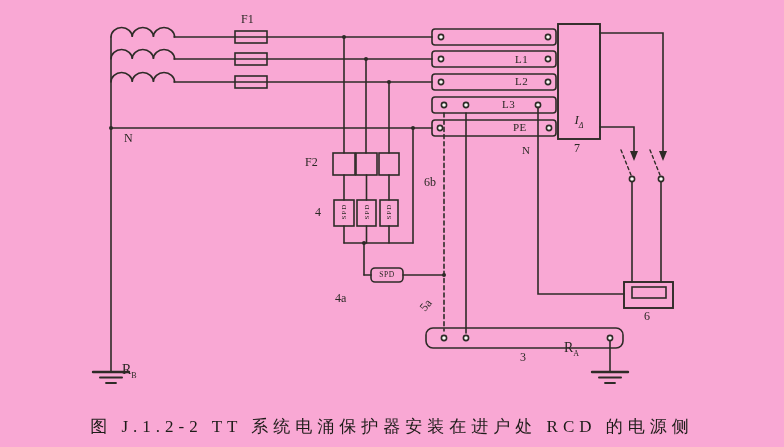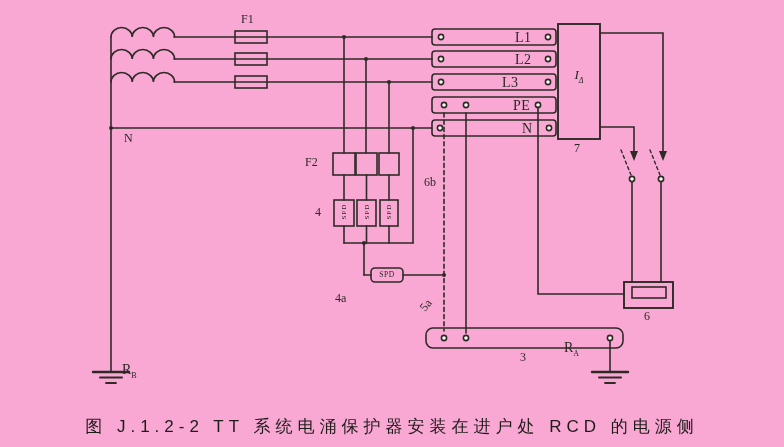--- a/index.html
+++ b/index.html
@@ -14,22 +14,22 @@
   svg.wires{position:absolute;left:0;top:0;}
   .lbl{
     position:absolute;
     color:#2a2824;
     font-size:12px;
     line-height:1;
     white-space:nowrap;
     font-family:"Liberation Serif", serif;
   }
   .lbl sub{font-size:8px;line-height:0;}
-  .bus-lbl{font-size:14px;letter-spacing:0.5px;}
-  .rcd-lbl{font-style:italic;font-size:13px;text-align:center;width:42px;}
+  .bus-lbl{font-size:11px;letter-spacing:0.5px;margin-top:23px;}
+  .rcd-lbl{font-style:italic;font-size:13px;text-align:center;width:42px;margin-top:45px;}
   .spd-v{
     font-size:7px;
     letter-spacing:1px;
     width:26px;
     text-align:center;
     transform:rotate(-90deg);
     transform-origin:center;
     color:#2a2824;
   }
   .spd-h{
@@ -39,21 +39,21 @@
     text-align:center;
   }
   .tilt{transform:rotate(-50deg);}
   .caption{
     position:absolute;
     left:0;top:415px;width:784px;
     text-align:center;
     font-size:17px;
     letter-spacing:5px;
     color:#1d1c19;
-    font-family:Liberation Sans, sans-serif;
+    font-family:Liberation Serif, serif;
   }
 </style>
 </head>
 <body>
 
 <div class="page">
 
   <svg class="wires" width="784" height="447" viewBox="0 0 784 447">
     <g stroke="#2e2b27" stroke-width="1.6" fill="none" stroke-linecap="round">
 

